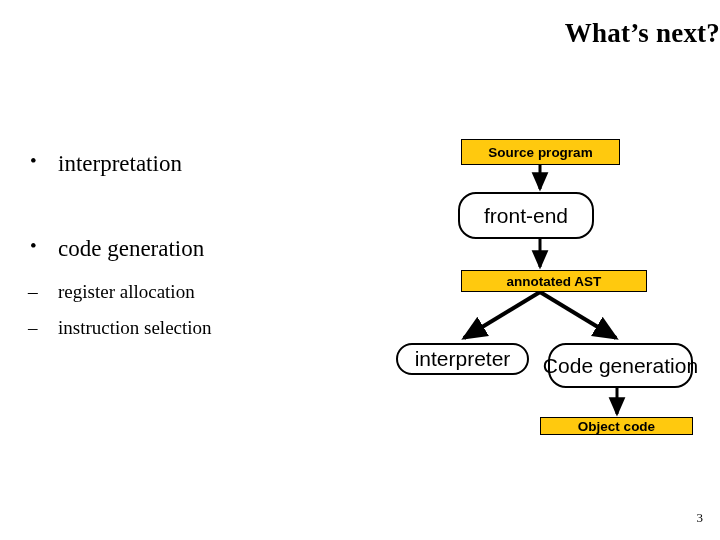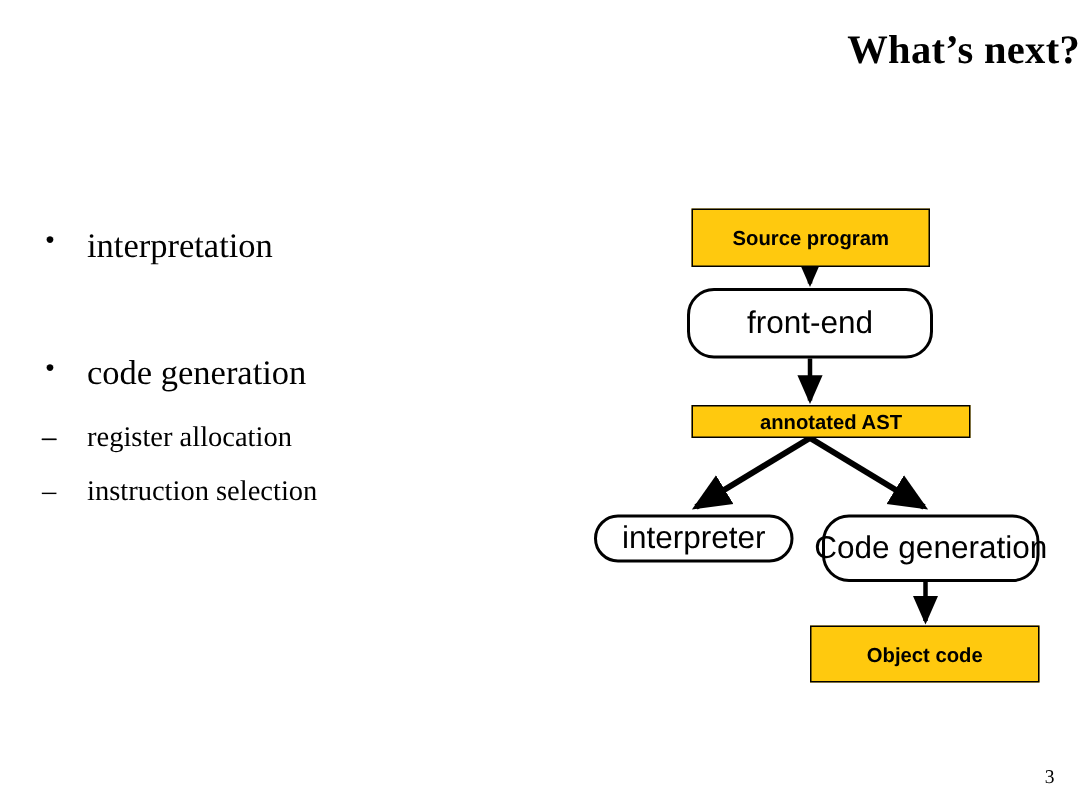--- a/index.html
+++ b/index.html
@@ -100,26 +100,26 @@
     background: #ffffff;
     border: 2.5px solid #000000;
     border-radius: 18px;
     font-size: 21px;
   }
   .node-overflow {
     overflow: visible;
   }
 
   
-  #node-source-program { left: 461px; top: 139px; width: 159px; height: 39px; }
-  #node-front-end     { left: 458px; top: 192px; width: 164px; height: 47px; }
+  #node-source-program { left: 461px; top: 139px; width: 159px; height: 26px; }
+  #node-front-end     { left: 458px; top: 192px; width: 136px; height: 47px; }
   #node-annotated-ast { left: 461px; top: 270px; width: 186px; height: 22px; }
   #node-interpreter   { left: 396px; top: 343px; width: 133px; height: 32px; }
   #node-code-generation { left: 548px; top: 343px; width: 145px; height: 45px; }
-  #node-object-code   { left: 540px; top: 417px; width: 153px; height: 38px; }
+  #node-object-code   { left: 540px; top: 417px; width: 153px; height: 18px; }
 
   
   .page-number {
     position: absolute;
     right: 17px;
     bottom: 14px;
     font-family: "Liberation Serif", "DejaVu Serif", serif;
     font-size: 13px;
   }
 </style>

